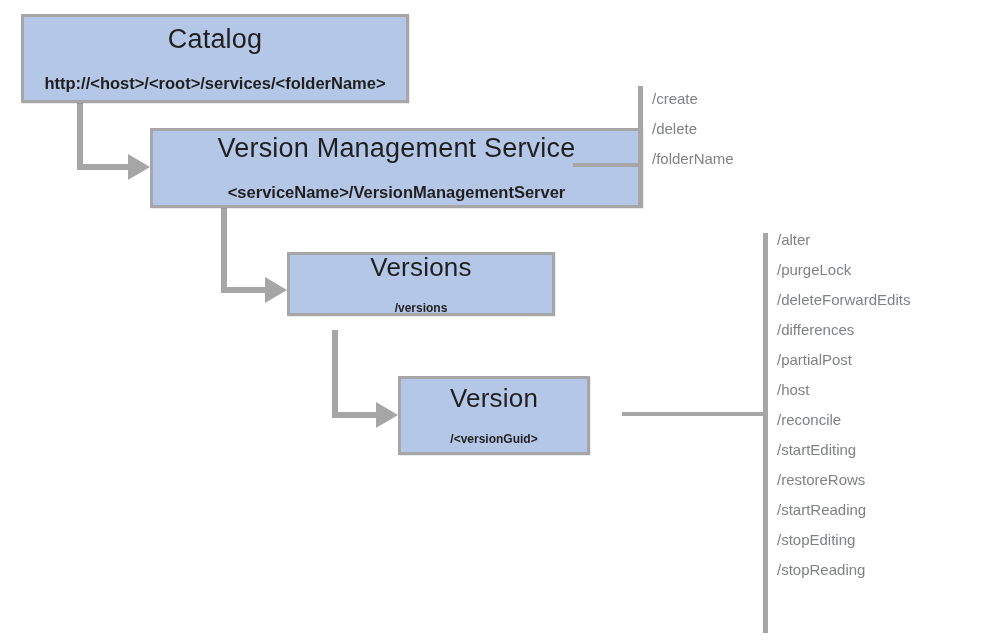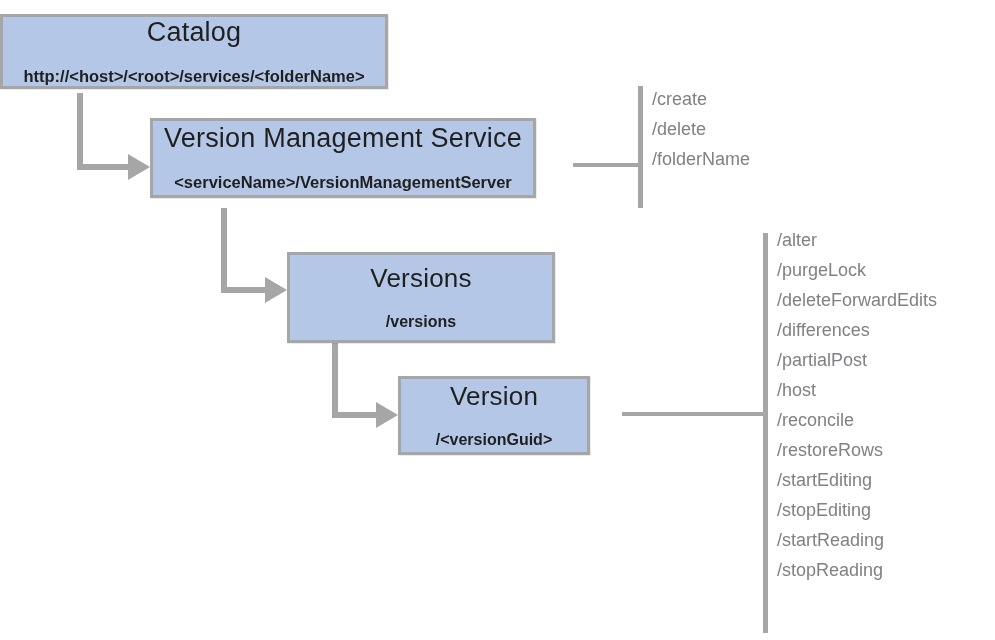--- a/index.html
+++ b/index.html
@@ -37,41 +37,41 @@
     line-height: 1.2;
     letter-spacing: 0.2px;
   }
   .node .subtitle {
     font-size: 16.5px;
     font-weight: 600;
     line-height: 1.3;
     margin-top: 18px;
   }
   .node.small .title { font-size: 26px; }
-  .node.small .subtitle { font-size: 16px; }
+  .node.small .subtitle { font-size: 12px; }
   .seg {
     position: absolute;
     background: var(--connector);
   }
   .arrow-right {
     position: absolute;
     width: 0;
     height: 0;
     border-top: 13px solid transparent;
     border-bottom: 13px solid transparent;
     border-left: 22px solid var(--connector);
   }
   .bracket-line {
     position: absolute;
     background: var(--connector);
   }
   .op-list {
     position: absolute;
     color: var(--operation-text);
-    font-size: 18px;
+    font-size: 15px;
     line-height: 30px;
     white-space: nowrap;
   }
 </style>
 </head>
 <body>
 
 <div class="canvas">
 
   <div class="seg" style="left:77px; top:93px; width:6px; height:77px;"></div>
@@ -79,31 +79,31 @@
   <div class="arrow-right" style="left:128px; top:154px;"></div>
 
   <div class="seg" style="left:221px; top:208px; width:6px; height:85px;"></div>
   <div class="seg" style="left:221px; top:287px; width:44px; height:6px;"></div>
   <div class="arrow-right" style="left:265px; top:277px;"></div>
 
   <div class="seg" style="left:332px; top:330px; width:6px; height:88px;"></div>
   <div class="seg" style="left:332px; top:412px; width:44px; height:6px;"></div>
   <div class="arrow-right" style="left:376px; top:402px;"></div>
 
-  <div class="node" style="left:0; top:14px; width:388px; height:75px;">
+  <div class="node" style="left:21px; top:14px; width:388px; height:89px;">
     <div class="title">Catalog</div>
     <div class="subtitle">http://&lt;host&gt;/&lt;root&gt;/services/&lt;folderName&gt;</div>
   </div>
 
-  <div class="node" style="left:150px; top:118px; width:386px; height:80px;">
+  <div class="node" style="left:150px; top:128px; width:493px; height:80px;">
     <div class="title">Version Management Service</div>
     <div class="subtitle">&lt;serviceName&gt;/VersionManagementServer</div>
   </div>
 
-  <div class="node small" style="left:287px; top:252px; width:268px; height:91px;justify-content:center;">
+  <div class="node small" style="left:287px; top:252px; width:268px; height:64px;justify-content:center;">
     <div class="title">Versions</div>
     <div class="subtitle">/versions</div>
   </div>
 
   <div class="node small" style="left:398px; top:376px; width:192px; height:79px;">
     <div class="title">Version</div>
     <div class="subtitle">/&lt;versionGuid&gt;</div>
   </div>
 
   <div class="bracket-line" style="left:573px; top:163px; width:65px; height:4px;"></div>
@@ -117,20 +117,20 @@
   <div class="bracket-line" style="left:622px; top:412px; width:141px; height:4px;"></div>
   <div class="bracket-line" style="left:763px; top:233px; width:5px; height:400px;"></div>
   <div class="op-list" style="left:777px; top:225px;">
     <div>/alter</div>
     <div>/purgeLock</div>
     <div>/deleteForwardEdits</div>
     <div>/differences</div>
     <div>/partialPost</div>
     <div>/host</div>
     <div>/reconcile</div>
+    <div>/startEditing</div>
     <div>/restoreRows</div>
-    <div>/startEditing</div>
+    <div>/startReading</div>
     <div>/stopEditing</div>
-    <div>/startReading</div>
     <div>/stopReading</div>
   </div>
 
 </div>
 
 </body></html>

